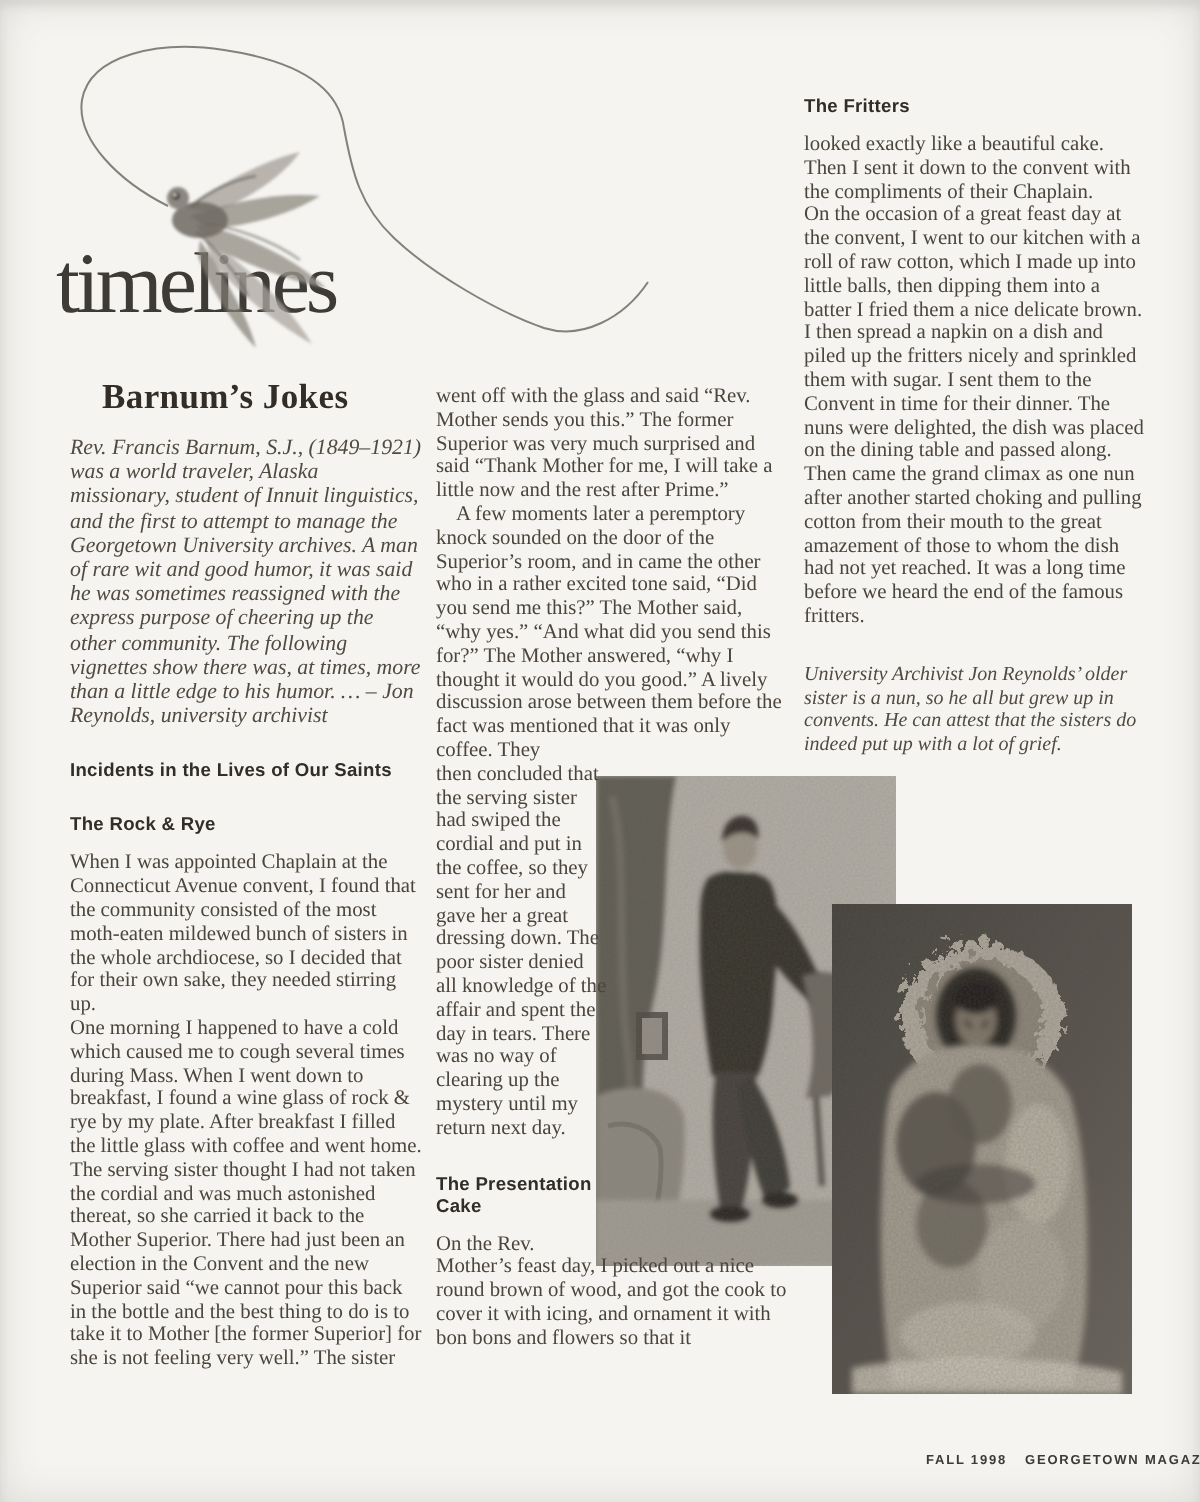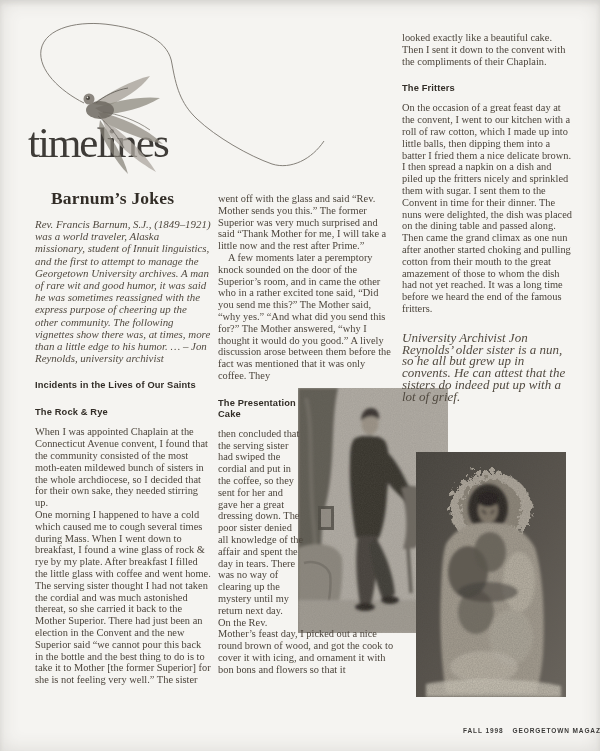--- a/index.html
+++ b/index.html
@@ -38,21 +38,21 @@
     font-size:9.3px;line-height:11px;color:#322d27;margin:16px 0 8px 0;letter-spacing:.15px;
   }
   .body,.body-indent,.body-narrow{
     font-size:10.4px;line-height:11.8px;
   }
   .body-indent{text-indent:10px;}
   .body-narrow{width:86px;}
   .heading-narrow{width:86px;}
   #col2 .body-narrow:first-of-type{margin-top:2px;}
   .caption{
-    font-style:italic;font-size:13px;line-height:11.8px;margin-top:17px;color:#514a40;
+    font-style:italic;font-size:10px;line-height:11.8px;margin-top:17px;color:#514a40;
   }
   
   .photo{position:absolute;margin:0;padding:0;overflow:hidden;}
   #photo1{left:298px;top:388px;width:150px;height:245px;z-index:1;}
   #photo2{left:416px;top:452px;width:150px;height:245px;z-index:2;}
   .photo svg{display:block;width:100%;height:100%;}
   
   #footer{
     position:absolute;left:463px;top:727px;z-index:3;
     font-family:"Liberation Sans",sans-serif;font-weight:bold;
@@ -97,28 +97,28 @@
       <div class="blk article-title">Barnum’s Jokes</div>
       <div class="blk intro">Rev. Francis Barnum, S.J., (1849–1921) was a world traveler, Alaska missionary, student of Innuit linguistics, and the first to attempt to manage the Georgetown University archives. A man of rare wit and good humor, it was said he was sometimes reassigned with the express purpose of cheering up the other community. The following vignettes show there was, at times, more than a little edge to his humor. … – Jon Reynolds, university archivist</div>
       <div class="blk heading">Incidents in the Lives of Our Saints</div>
       <div class="blk heading">The Rock &amp; Rye</div>
       <div class="blk body">When I was appointed Chaplain at the Connecticut Avenue convent, I found that the community consisted of the most moth-eaten mildewed bunch of sisters in the whole archdiocese, so I decided that for their own sake, they needed stirring up.</div>
       <div class="blk body">One morning I happened to have a cold which caused me to cough several times during Mass. When I went down to breakfast, I found a wine glass of rock &amp; rye by my plate. After breakfast I filled the little glass with coffee and went home. The serving sister thought I had not taken the cordial and was much astonished thereat, so she carried it back to the Mother Superior. There had just been an election in the Convent and the new Superior said “we cannot pour this back in the bottle and the best thing to do is to take it to Mother [the former Superior] for she is not feeling very well.” The sister</div>
     </div>
   <div id="col2" class="col">
       <div class="blk body">went off with the glass and said “Rev. Mother sends you this.” The former Superior was very much surprised and said “Thank Mother for me, I will take a little now and the rest after Prime.”</div>
       <div class="blk body-indent">A few moments later a peremptory knock sounded on the door of the Superior’s room, and in came the other who in a rather excited tone said, “Did you send me this?” The Mother said, “why yes.” “And what did you send this for?” The Mother answered, “why I thought it would do you good.” A lively discussion arose between them before the fact was mentioned that it was only coffee. They</div>
+      <div class="blk body-narrow">then concluded that the serving sister had swiped the cordial and put in the coffee, so they sent for her and gave her a great dressing down. The poor sister denied all knowledge of the affair and spent the day in tears. There was no way of clearing up the mystery until my return next day.</div>
       <div class="blk heading-narrow">The Presentation Cake</div>
-      <div class="blk body-narrow">then concluded that the serving sister had swiped the cordial and put in the coffee, so they sent for her and gave her a great dressing down. The poor sister denied all knowledge of the affair and spent the day in tears. There was no way of clearing up the mystery until my return next day.</div>
       <div class="blk body-narrow">On the Rev.</div>
       <div class="blk body">Mother’s feast day, I picked out a nice round brown of wood, and got the cook to cover it with icing, and ornament it with bon bons and flowers so that it</div>
     </div>
   <div id="col3" class="col">
+      <div class="blk heading">The Fritters</div>
       <div class="blk body">looked exactly like a beautiful cake. Then I sent it down to the convent with the compliments of their Chaplain.</div>
-      <div class="blk heading">The Fritters</div>
       <div class="blk body">On the occasion of a great feast day at the convent, I went to our kitchen with a roll of raw cotton, which I made up into little balls, then dipping them into a batter I fried them a nice delicate brown. I then spread a napkin on a dish and piled up the fritters nicely and sprinkled them with sugar. I sent them to the Convent in time for their dinner. The nuns were delighted, the dish was placed on the dining table and passed along. Then came the grand climax as one nun after another started choking and pulling cotton from their mouth to the great amazement of those to whom the dish had not yet reached. It was a long time before we heard the end of the famous fritters.</div>
       <div class="blk caption">University Archivist Jon Reynolds’ older sister is a nun, so he all but grew up in convents. He can attest that the sisters do indeed put up with a lot of grief.</div>
     </div>
 
   <figure id="photo1" class="photo" aria-label="Black-and-white studio portrait of a young man in a dark Victorian suit standing beside a draped curtain, leaning on a chair">
     <svg viewBox="0 0 150 245" xmlns="http://www.w3.org/2000/svg">
       <defs>
         <filter id="g1">
             <feTurbulence type="fractalNoise" baseFrequency="0.9" numOctaves="2" stitchTiles="stitch"></feTurbulence>
           <feColorMatrix type="matrix" values="0 0 0 0 0.18  0 0 0 0 0.17  0 0 0 0 0.15  0 0 0 0.55 0"></feColorMatrix>

